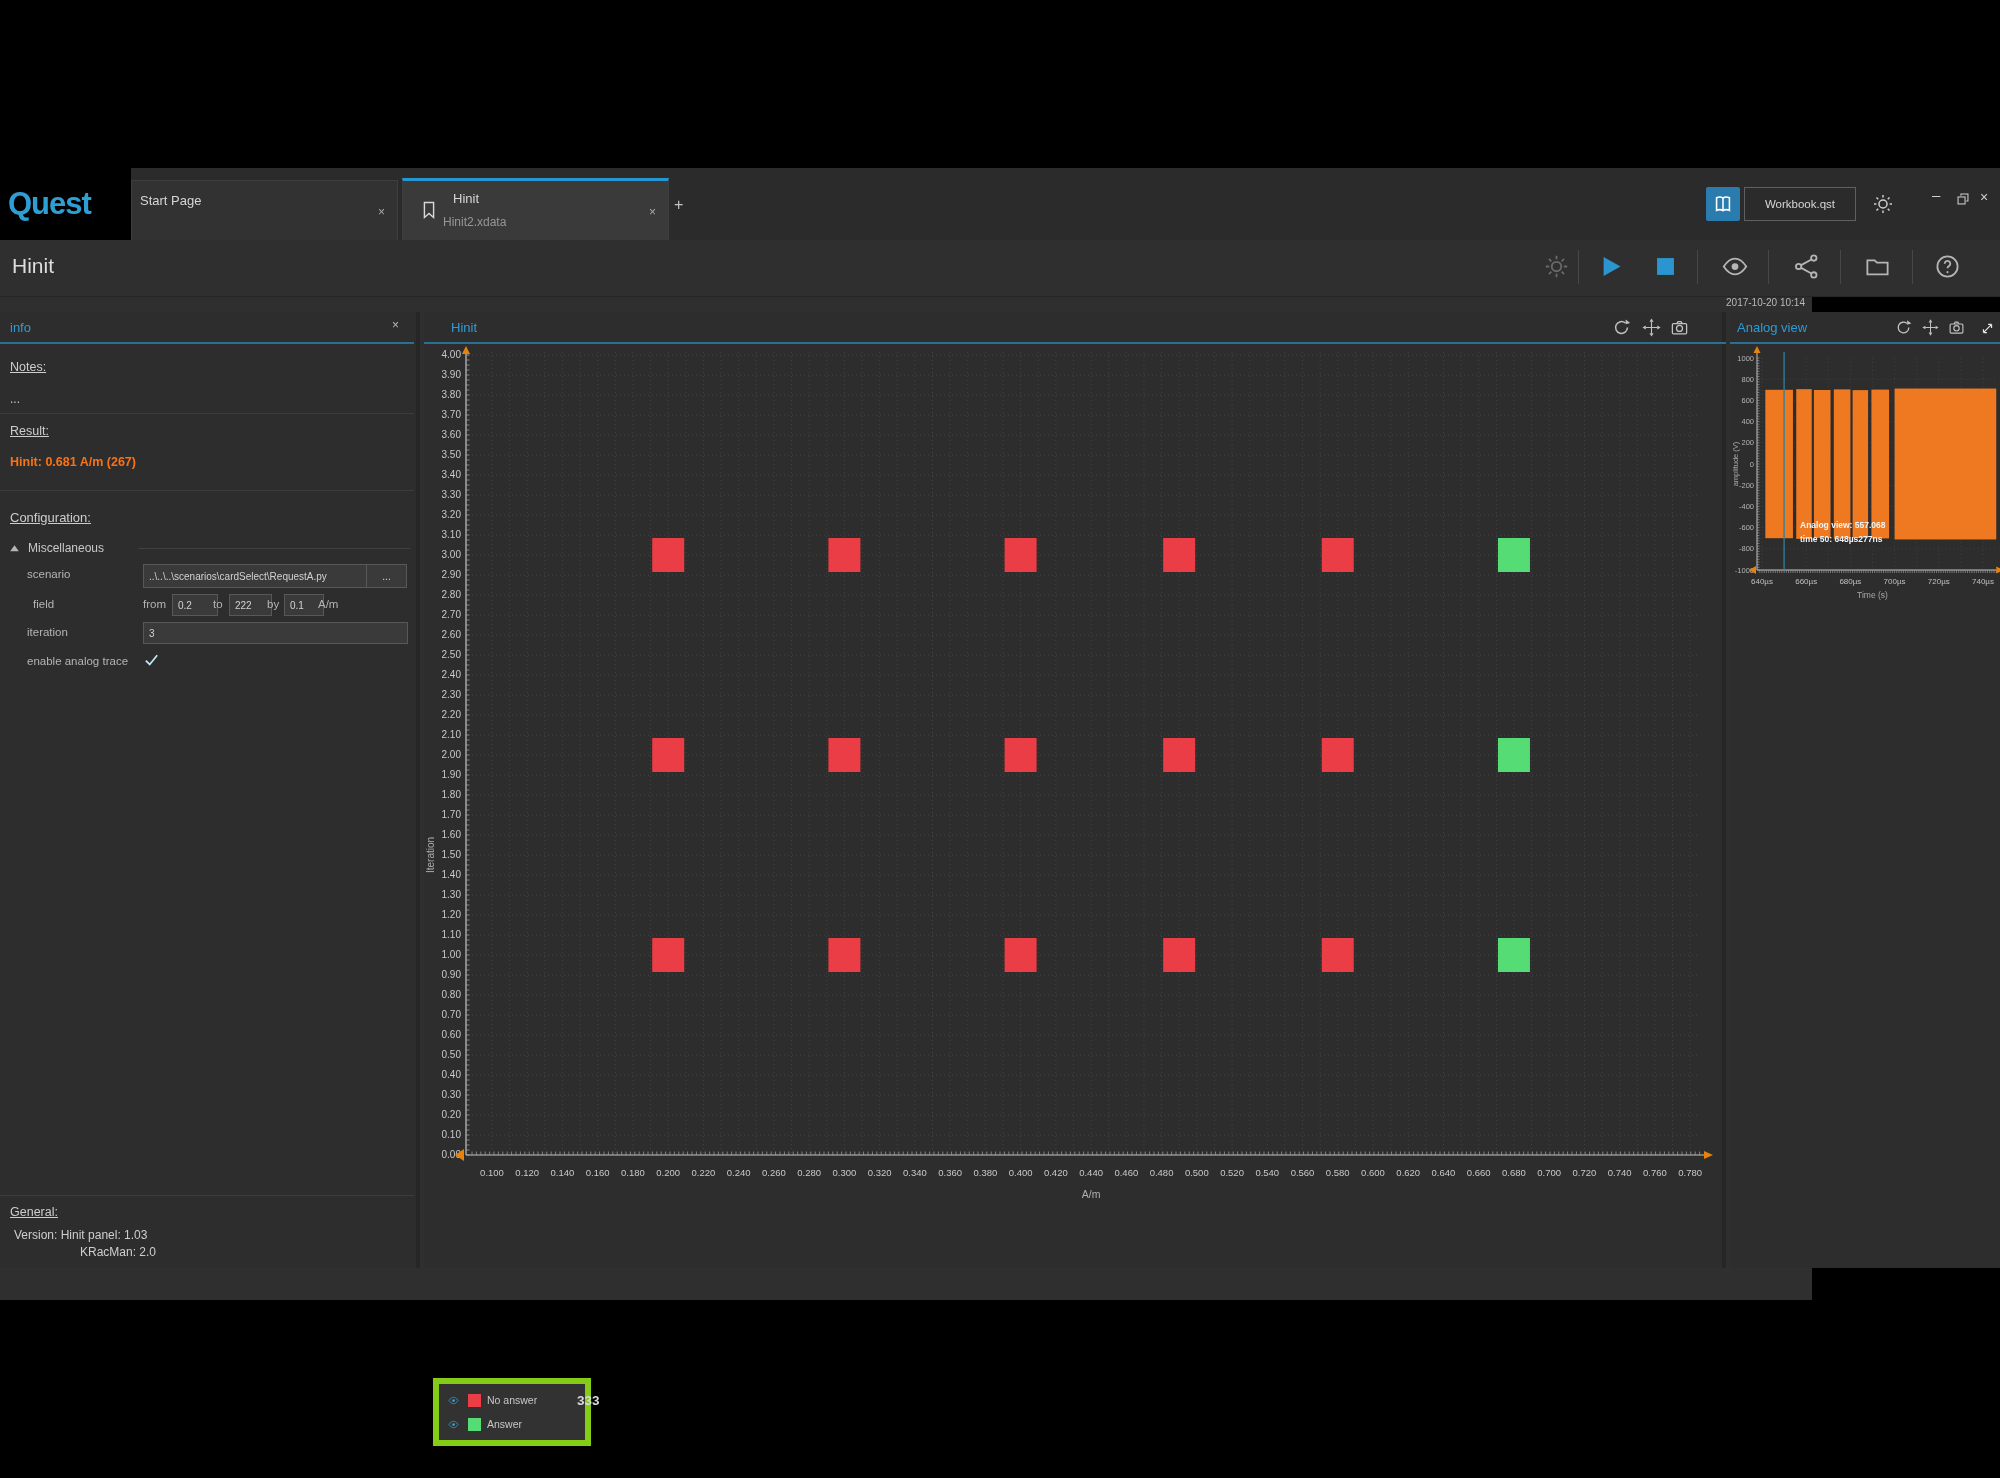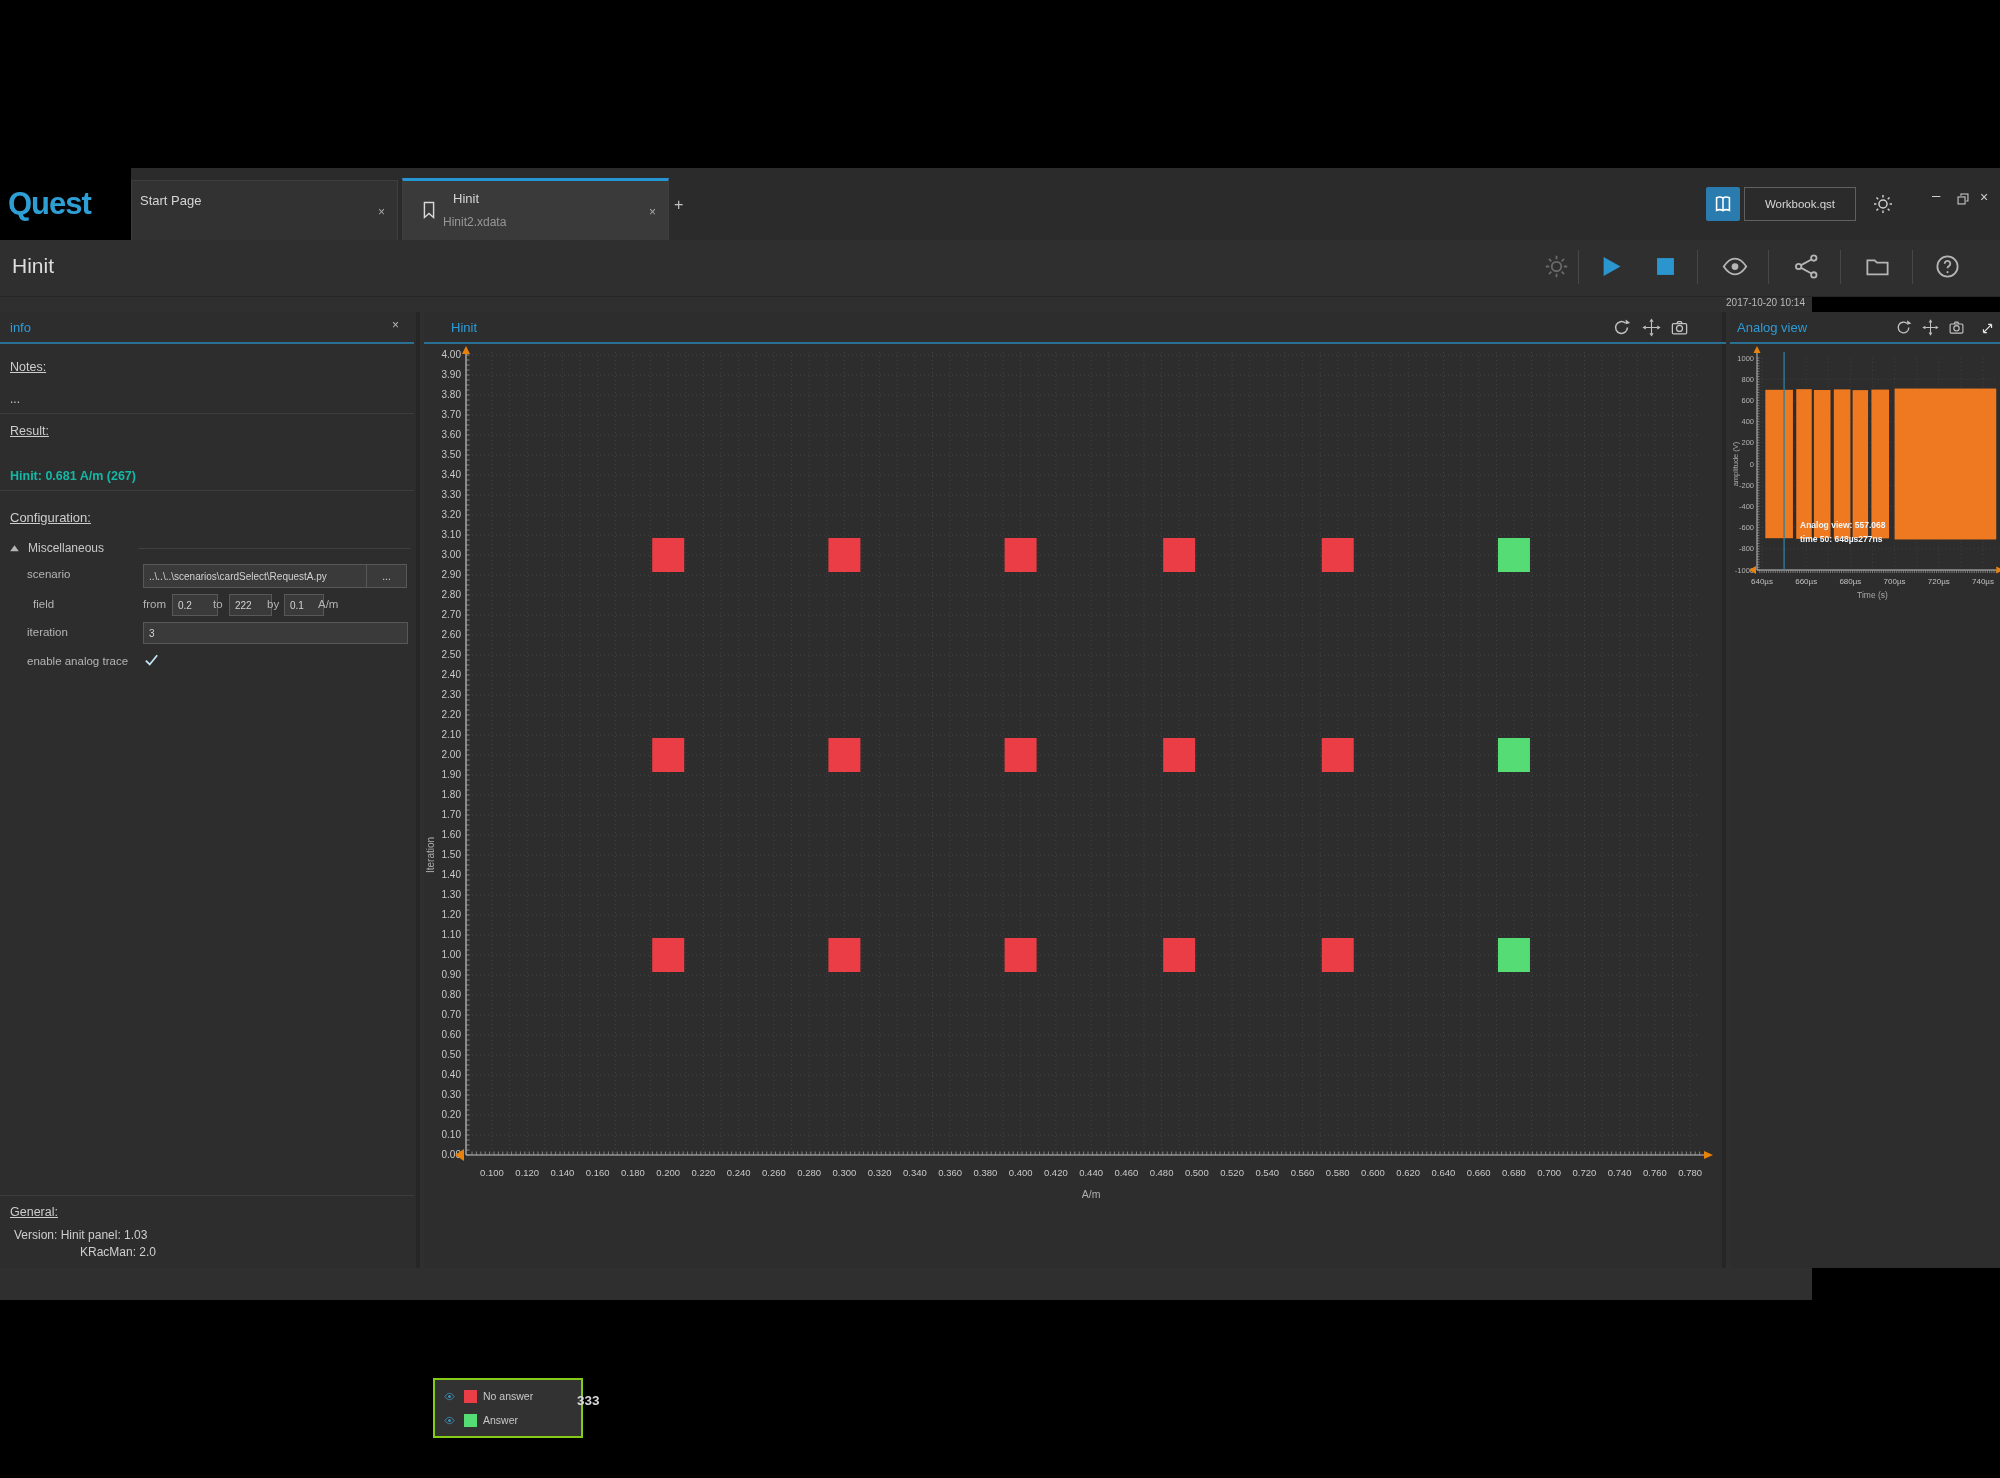--- a/index.html
+++ b/index.html
@@ -30,21 +30,21 @@
   .ptitle{font-size:13px;color:#2e9bd6;}
   .phicon{position:absolute;width:19px;height:19px;color:#c2c2c2;}
   
   .sect{font-size:12.5px;color:#cdcdcd;text-decoration:underline;}
   .hdiv{position:absolute;height:1px;background:#3c3c3c;}
   .flabel{font-size:11.5px;color:#b4b4b4;}
   .ibox{position:absolute;background:#3a3a3a;border:1px solid #585858;color:#d2d2d2;
         font-size:10px;display:flex;align-items:center;padding:0 5px;overflow:hidden;white-space:nowrap;}
   
   #legend{position:absolute;left:433px;top:1210px;width:134px;height:48px;background:#323232;
-          border:2px solid #84cc16;padding:4px 6px;display:flex;flex-direction:column;justify-content:space-around;}
+          border:6px solid #84cc16;padding:4px 6px;display:flex;flex-direction:column;justify-content:space-around;}
   .legend-row{display:flex;align-items:center;gap:6px;height:17px;}
   .licon{width:17px;height:11px;color:#3f9ecc;}
   .lswatch{width:13px;height:13px;}
   .llabel{font-size:10.5px;color:#c8c8c8;}
   #legend-count{position:absolute;left:577px;top:1225px;font-size:13.5px;font-weight:600;color:#d9d9d9;}
   
   #statusbar{position:absolute;top:1100px;left:0;width:2000px;height:32px;background:#2e2e2e;border-top:1px solid #3f3f3f;}
   #exec-cmd{position:absolute;left:10px;top:7px;font-size:12.5px;color:#e0e0e0;}
   #status-links{position:absolute;right:6px;top:6px;display:flex;align-items:center;gap:9px;font-size:11.5px;color:#c9c9c9;}
   #status-links .vsep{height:14px;}
@@ -163,21 +163,21 @@
   <div class="abs" style="left:0;top:144px;width:420px;height:956px;background:#2d2d2d;border-right:4px solid #262626;">
     <span class="abs ptitle" style="left:10px;top:8px;">info</span>
     <span class="abs" style="left:392px;top:6px;font-size:12px;color:#b9b9b9;">×</span>
     <div class="panel-underline" style="left:0;top:30px;width:414px;"></div>
 
     <span class="abs sect" style="left:10px;top:48px;">Notes:</span>
     <span class="abs" style="left:10px;top:80px;font-size:12px;color:#c4c4c4;">...</span>
     <div class="hdiv" style="left:0;top:101px;width:414px;"></div>
 
     <span class="abs sect" style="left:10px;top:112px;">Result:</span>
-    <span class="abs" style="left:10px;top:143px;font-size:12.5px;font-weight:bold;color:#14b8a6;margin-top:14px;">Hinit: 0.681 A/m (267)</span>
+    <span class="abs" style="left:10px;top:143px;font-size:12.5px;font-weight:bold;color:#f97316;">Hinit: 0.681 A/m (267)</span>
     <div class="hdiv" style="left:0;top:178px;width:414px;"></div>
 
     <span class="abs sect" style="left:10px;top:198px;font-size:13px;">Configuration:</span>
 
     <span class="icon abs" style="left:8px;top:230px;width:13px;height:13px;color:#b5b5b5;">
           <svg viewBox="0 0 24 24">
             <polygon points="12,6 20,17 4,17" fill="currentColor"></polygon>
           </svg>
         </span>
     <span class="abs" style="left:28px;top:229px;font-size:12px;color:#c9c9c9;">Miscellaneous</span>

